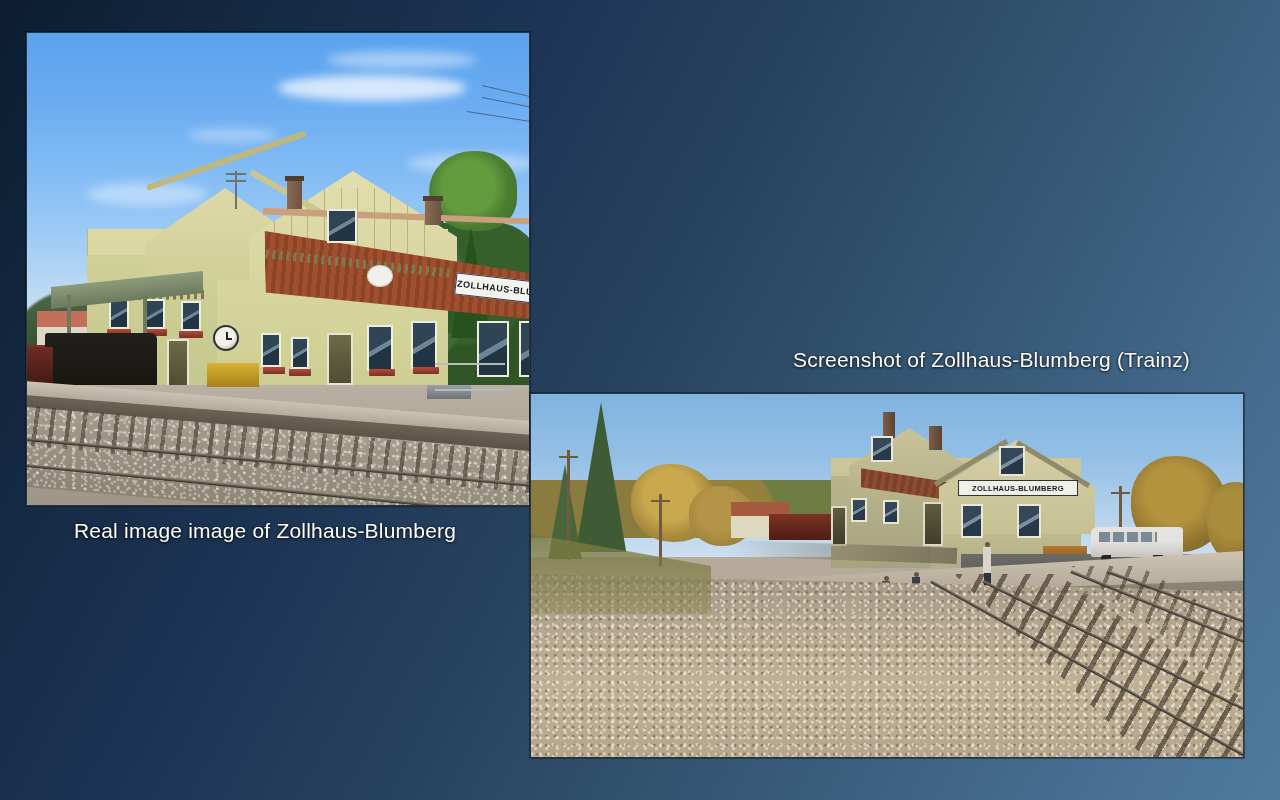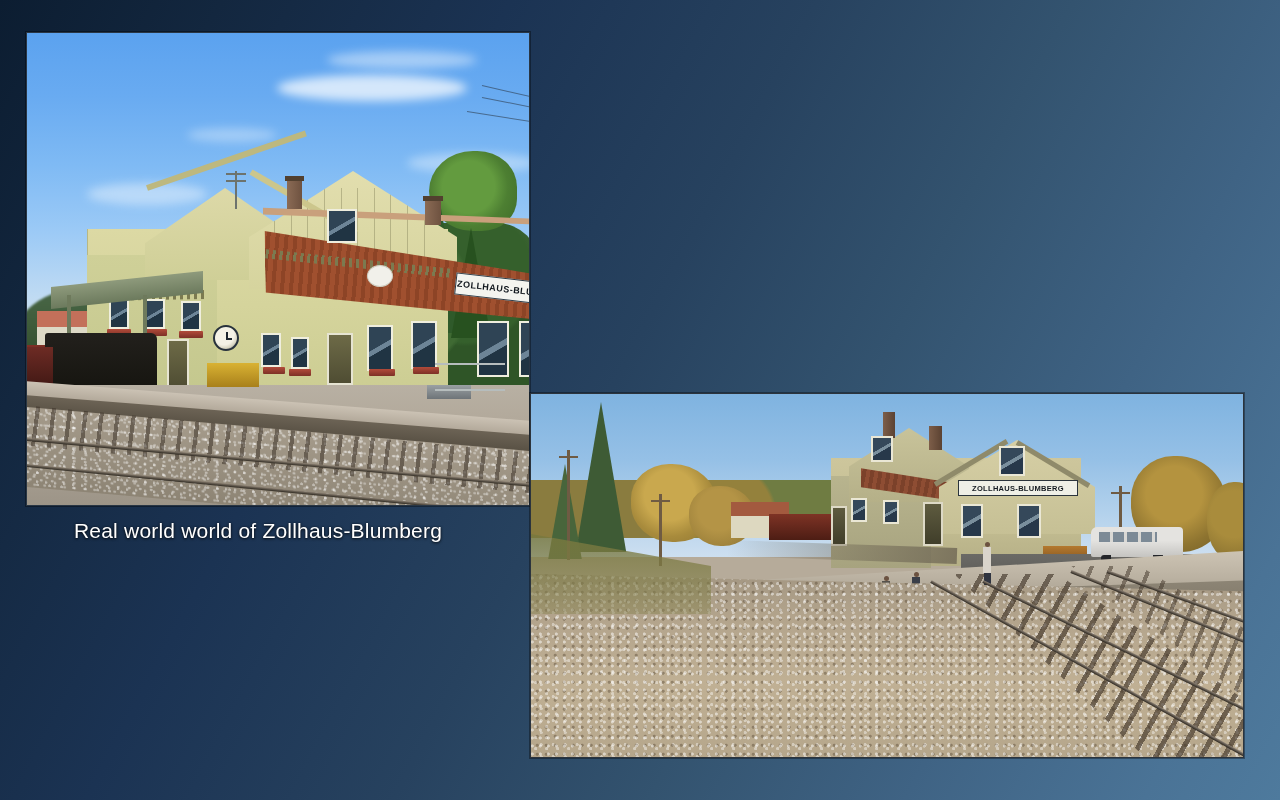--- a/index.html
+++ b/index.html
@@ -707,16 +707,17 @@
     <div class="grass-l"></div>
     <div class="vanish"></div>
     <div class="t-sleepers"></div>
     <div class="t-sleepers2"></div>
     <div class="t-rail tr1"></div>
     <div class="t-rail tr2"></div>
     <div class="t-rail tr3"></div>
     <div class="t-rail tr4"></div>
   </div>
 
-  <div class="caption" id="caption-real">Real world world of Zollhaus-Blumberg</div>
-
+  <div class="caption" id="caption-real">Real image image of Zollhaus-Blumberg</div>
+
+  <div class="caption" id="caption-trainz">Screenshot of Zollhaus-Blumberg (Trainz)</div>
 
 </div>
 
 </body></html>

